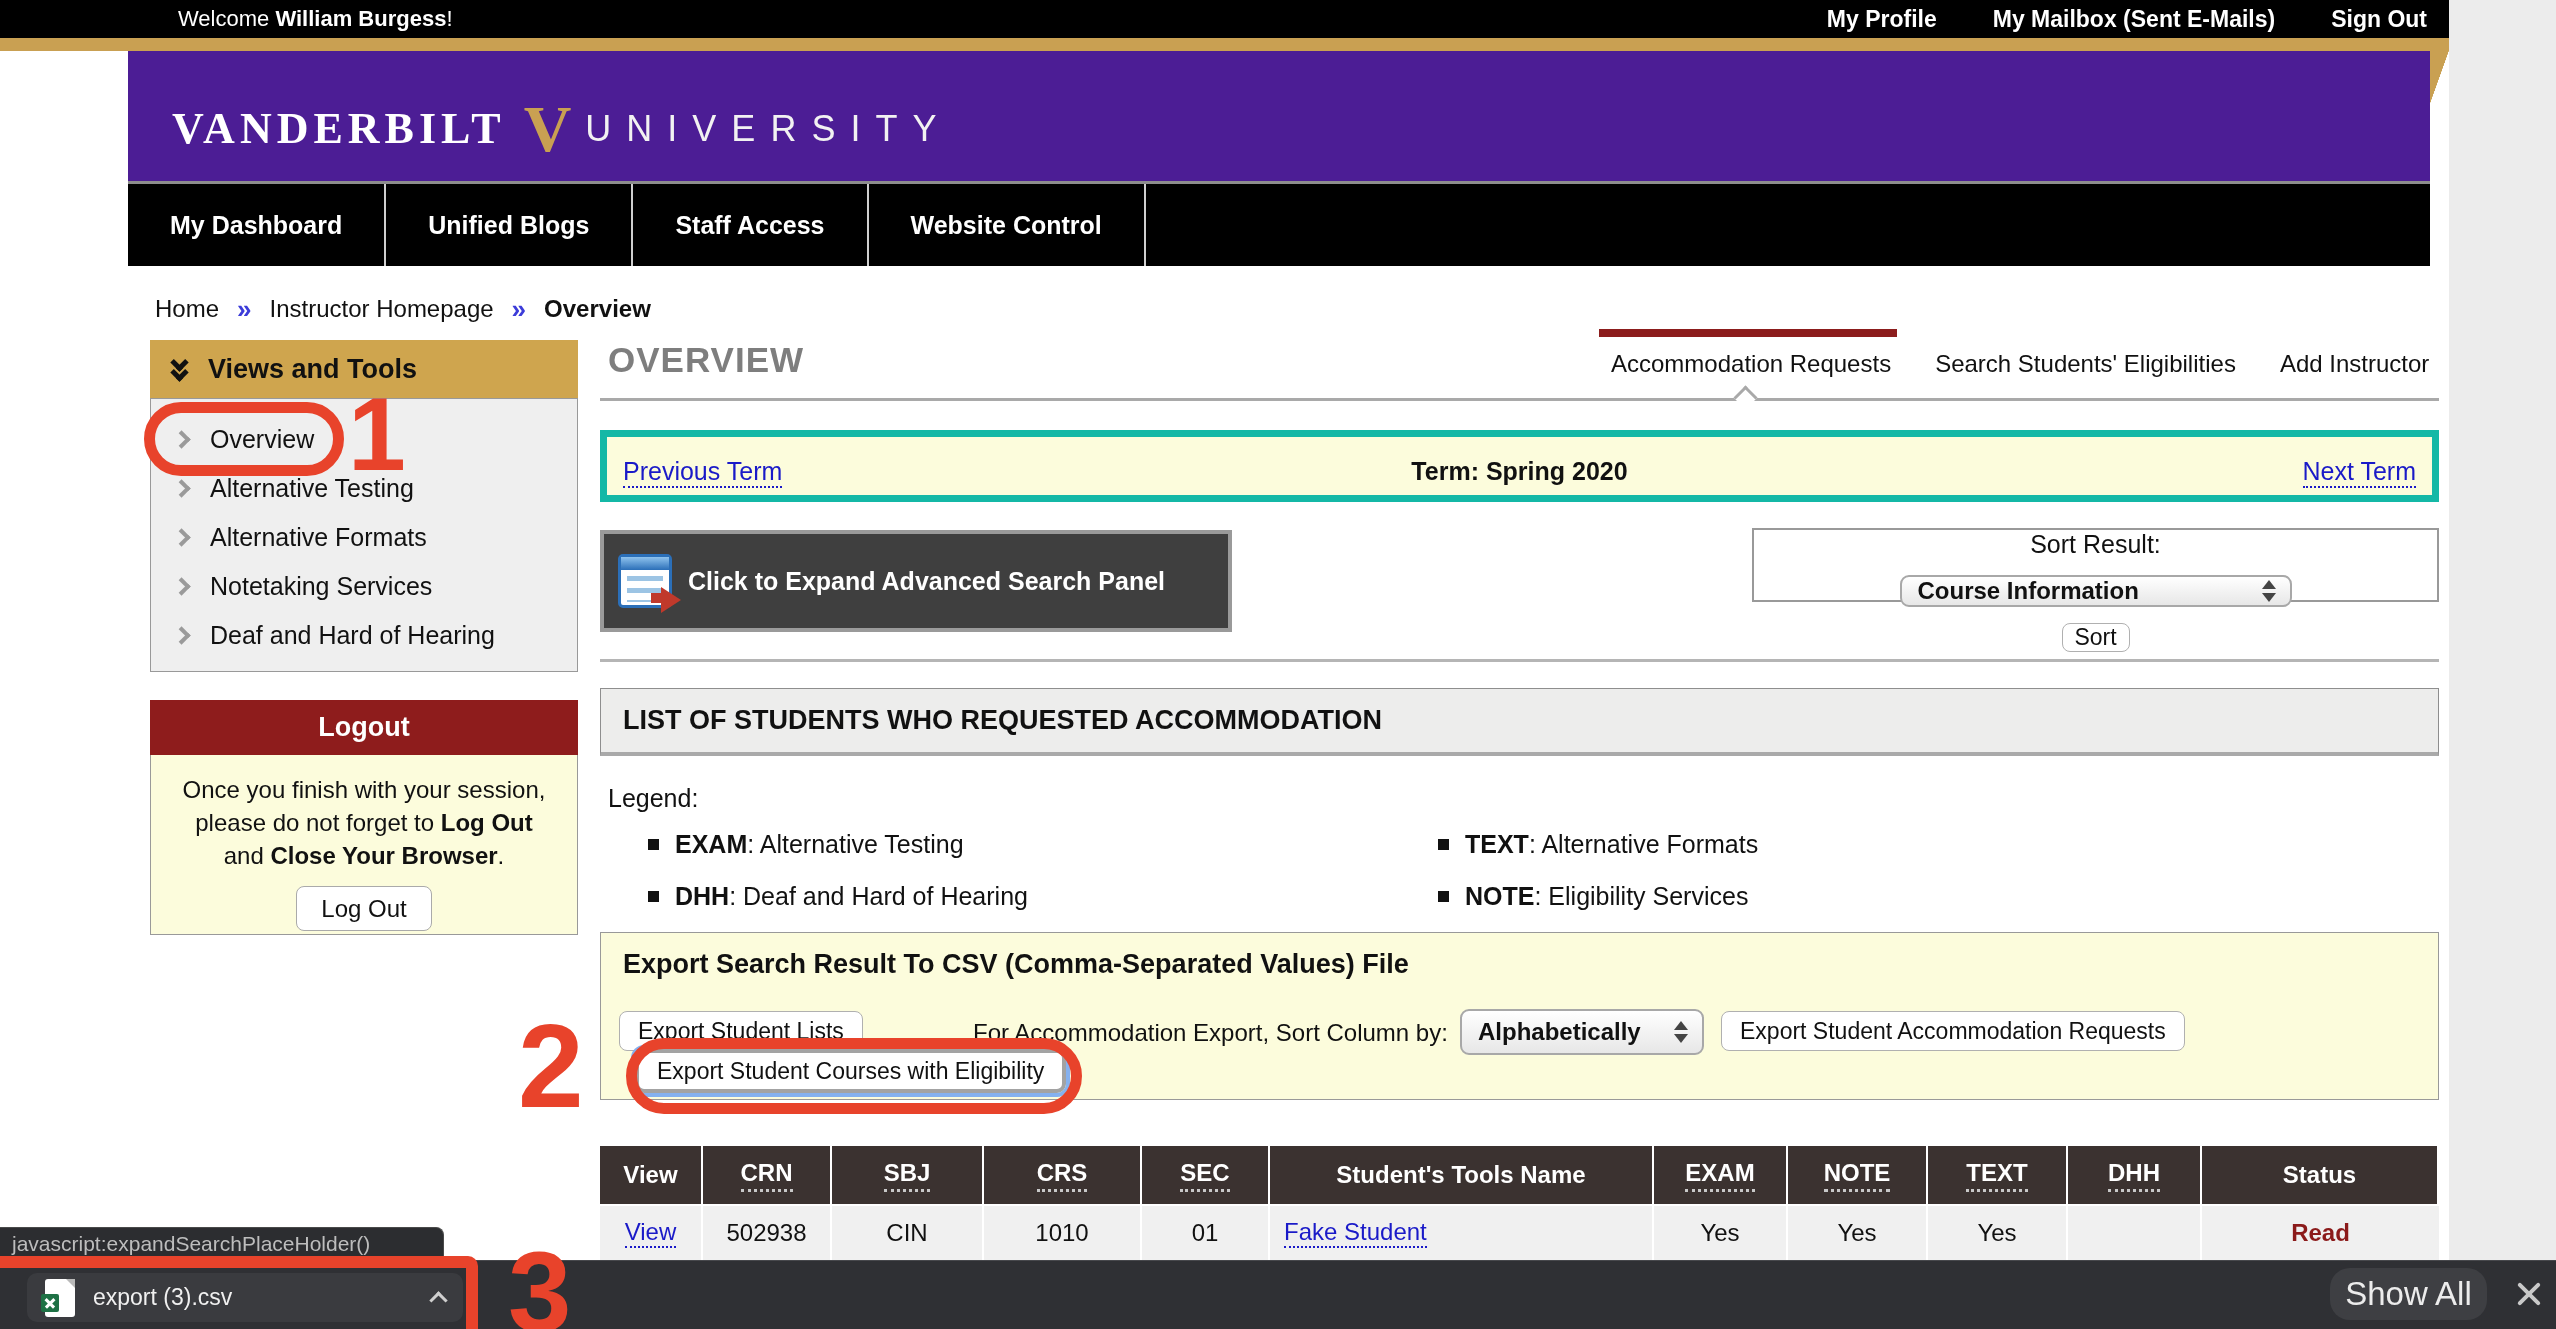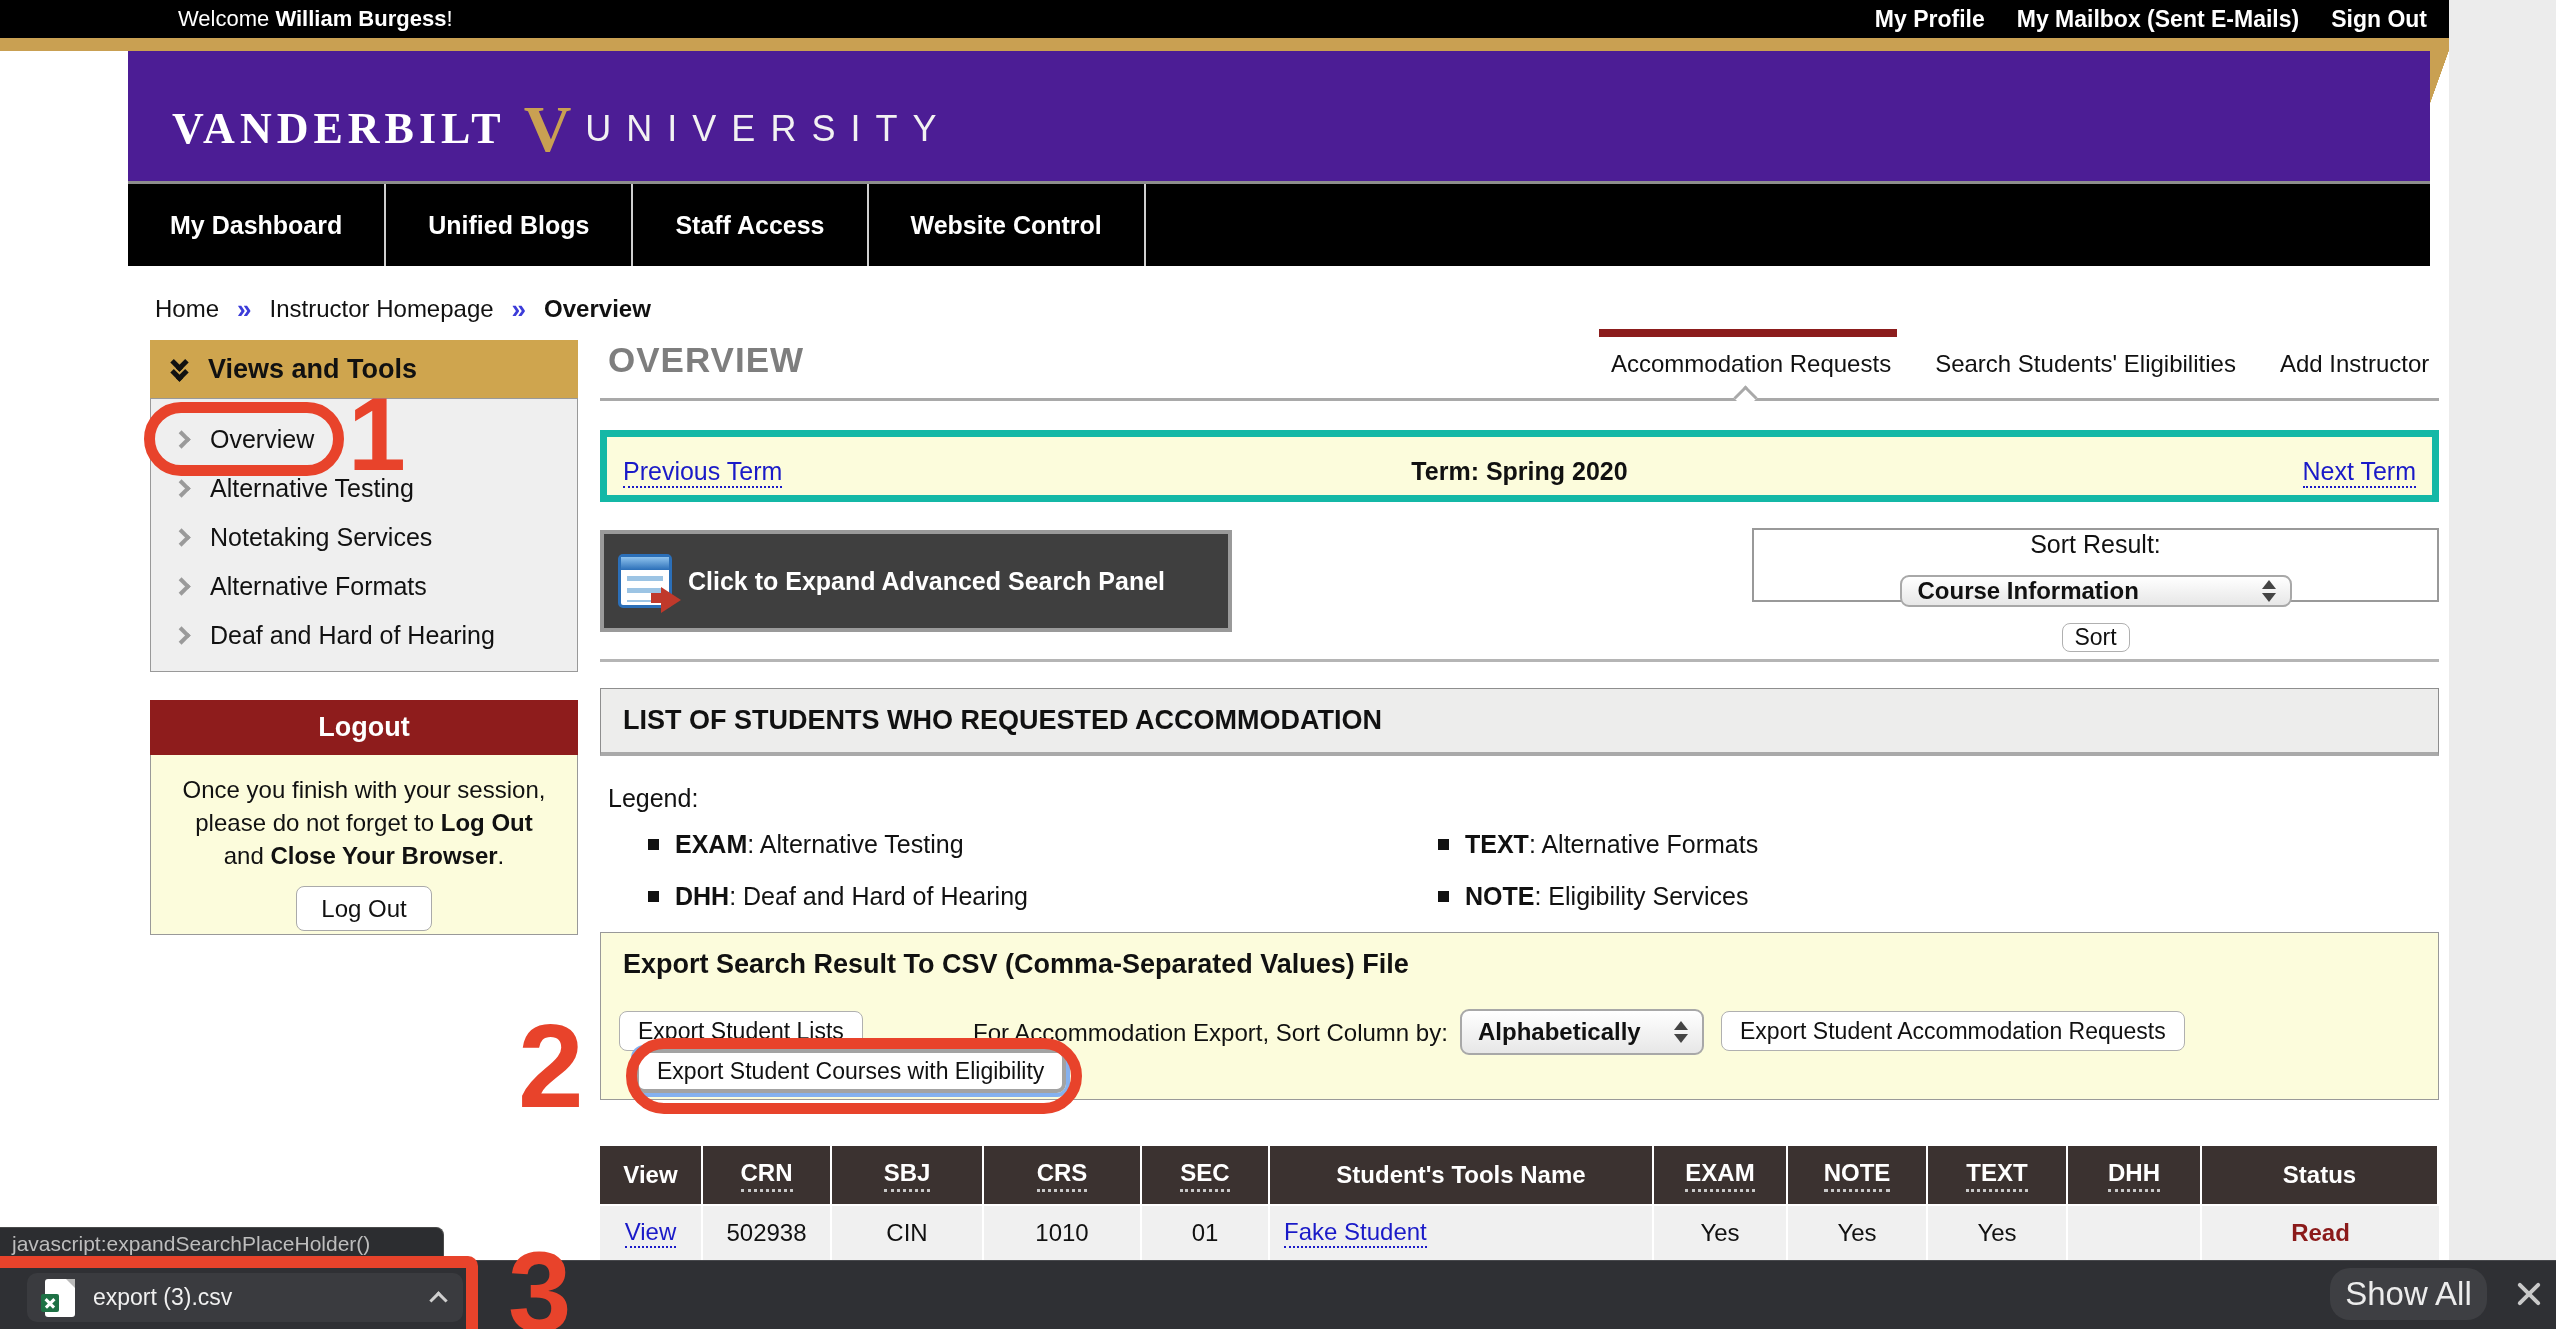--- a/index.html
+++ b/index.html
@@ -12,21 +12,21 @@
   }
   .abs { position:absolute; }
 
   
   .page-bg { left:0; top:0; width:2449px; height:1260px; background:#ffffff; }
 
   
   .topbar { left:0; top:0; width:2449px; height:38px; background:#000; color:#fff; }
   .topbar-welcome { position:absolute; left:178px; top:0; line-height:38px; font-size:22px; }
   .topbar-welcome b { font-weight:bold; }
-  .topbar-links { position:absolute; right:22px; top:0; height:38px; display:flex; gap:32px; align-items:center; }
+  .topbar-links { position:absolute; right:22px; top:0; height:38px; display:flex; gap:56px; align-items:center; }
   .topbar-link { font-size:23px; font-weight:bold; color:#fff; cursor:pointer; }
   .goldbar { left:0; top:38px; width:2449px; height:13px; background:#C9A052; }
   .gold-wedge { left:2429px; top:51px; width:20px; height:56px;
     background:linear-gradient(to bottom right, #C9A052 49%, transparent 50%); }
 
   
   .masthead { left:128px; top:51px; width:2302px; height:130px; background:#4c1d95; }
   .logo-row { position:absolute; left:44px; top:52px; display:flex; align-items:center; }
   .wordmark1 { font-family:"Liberation Serif", serif; font-weight:bold; font-size:44px;
     color:#fff; letter-spacing:5px; }
@@ -262,25 +262,25 @@
   <div class="side-item">
     <span class="chev-right"></span>
     <span>Overview</span>
   </div>
   <div class="side-item">
     <span class="chev-right"></span>
     <span>Alternative Testing</span>
   </div>
   <div class="side-item">
     <span class="chev-right"></span>
-    <span>Notetaking Services</span>
+    <span>Alternative Formats</span>
   </div>
   <div class="side-item">
     <span class="chev-right"></span>
-    <span>Alternative Formats</span>
+    <span>Notetaking Services</span>
   </div>
   <div class="side-item">
     <span class="chev-right"></span>
     <span>Deaf and Hard of Hearing</span>
   </div>
 </div>
 
 <div class="abs logout-hd">Logout</div>
 <div class="abs logout-bd">
   <div>Once you finish with your session,</div>

